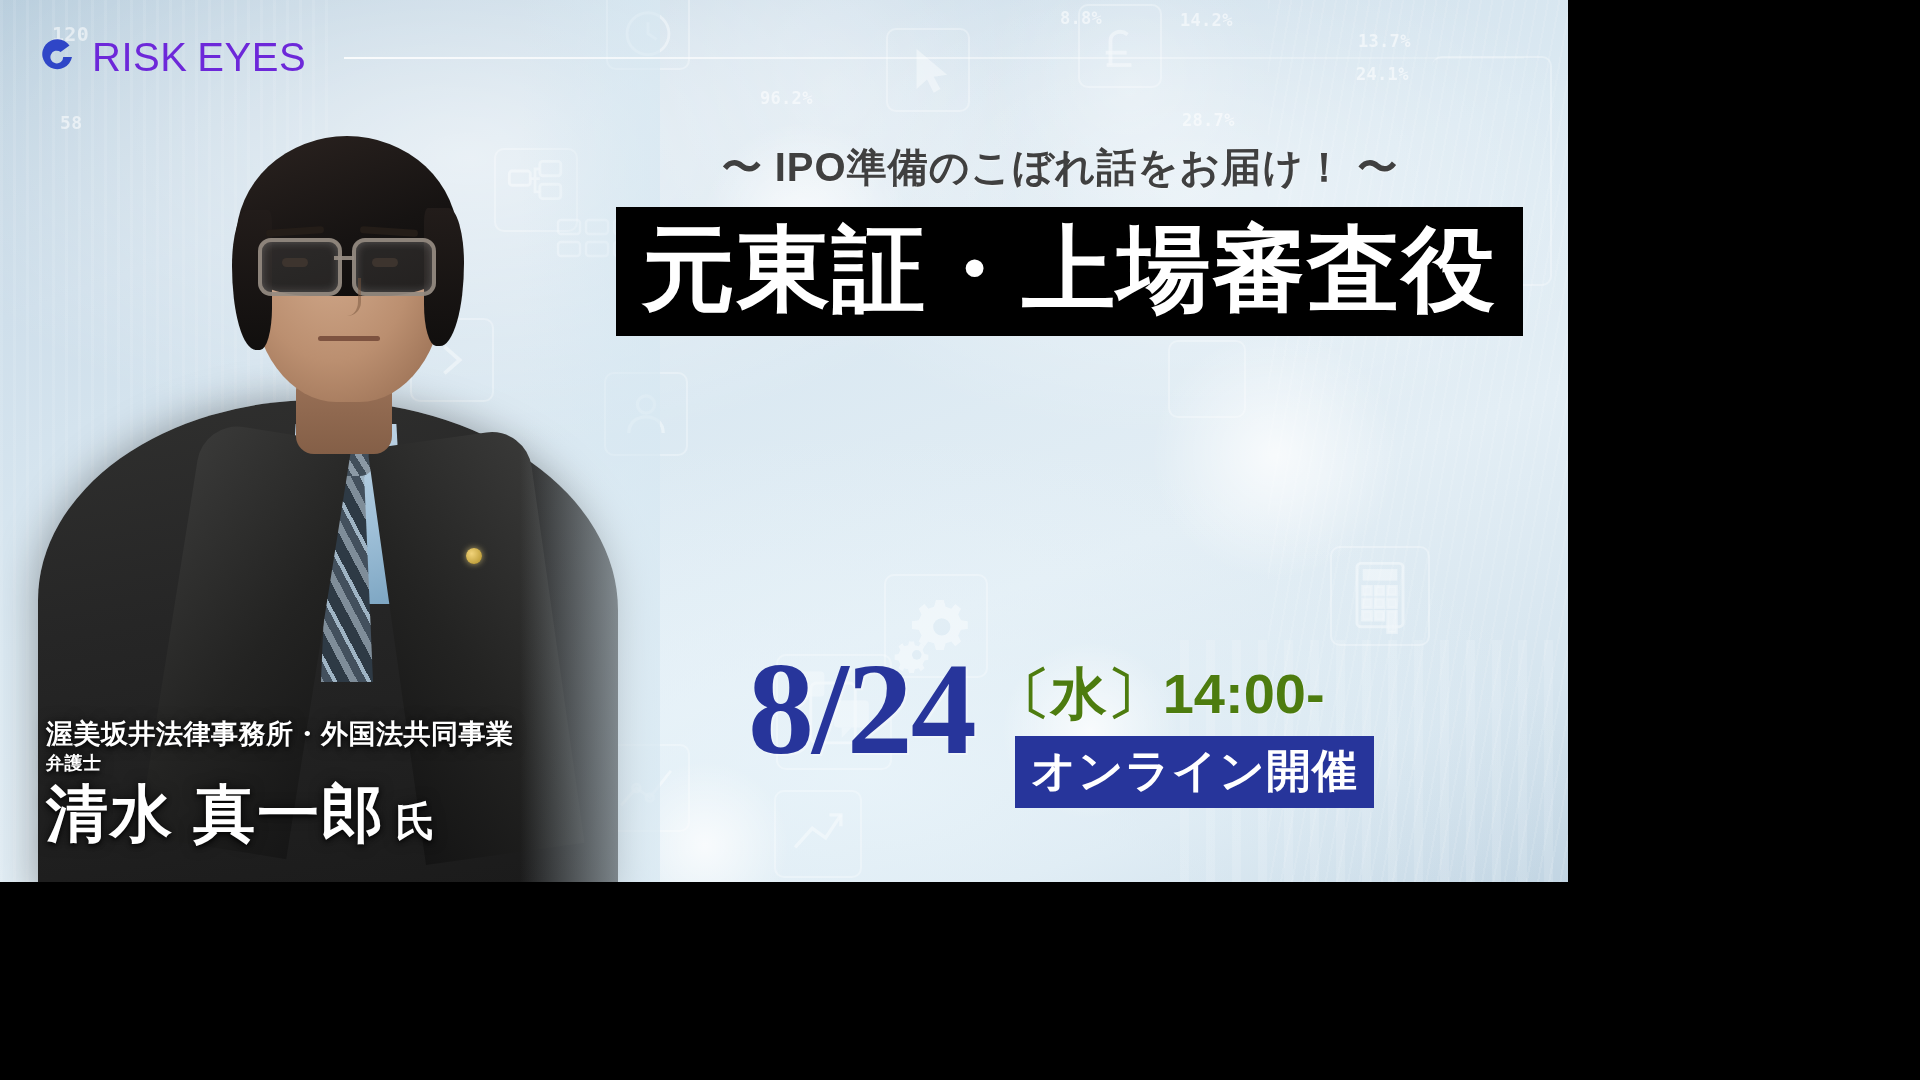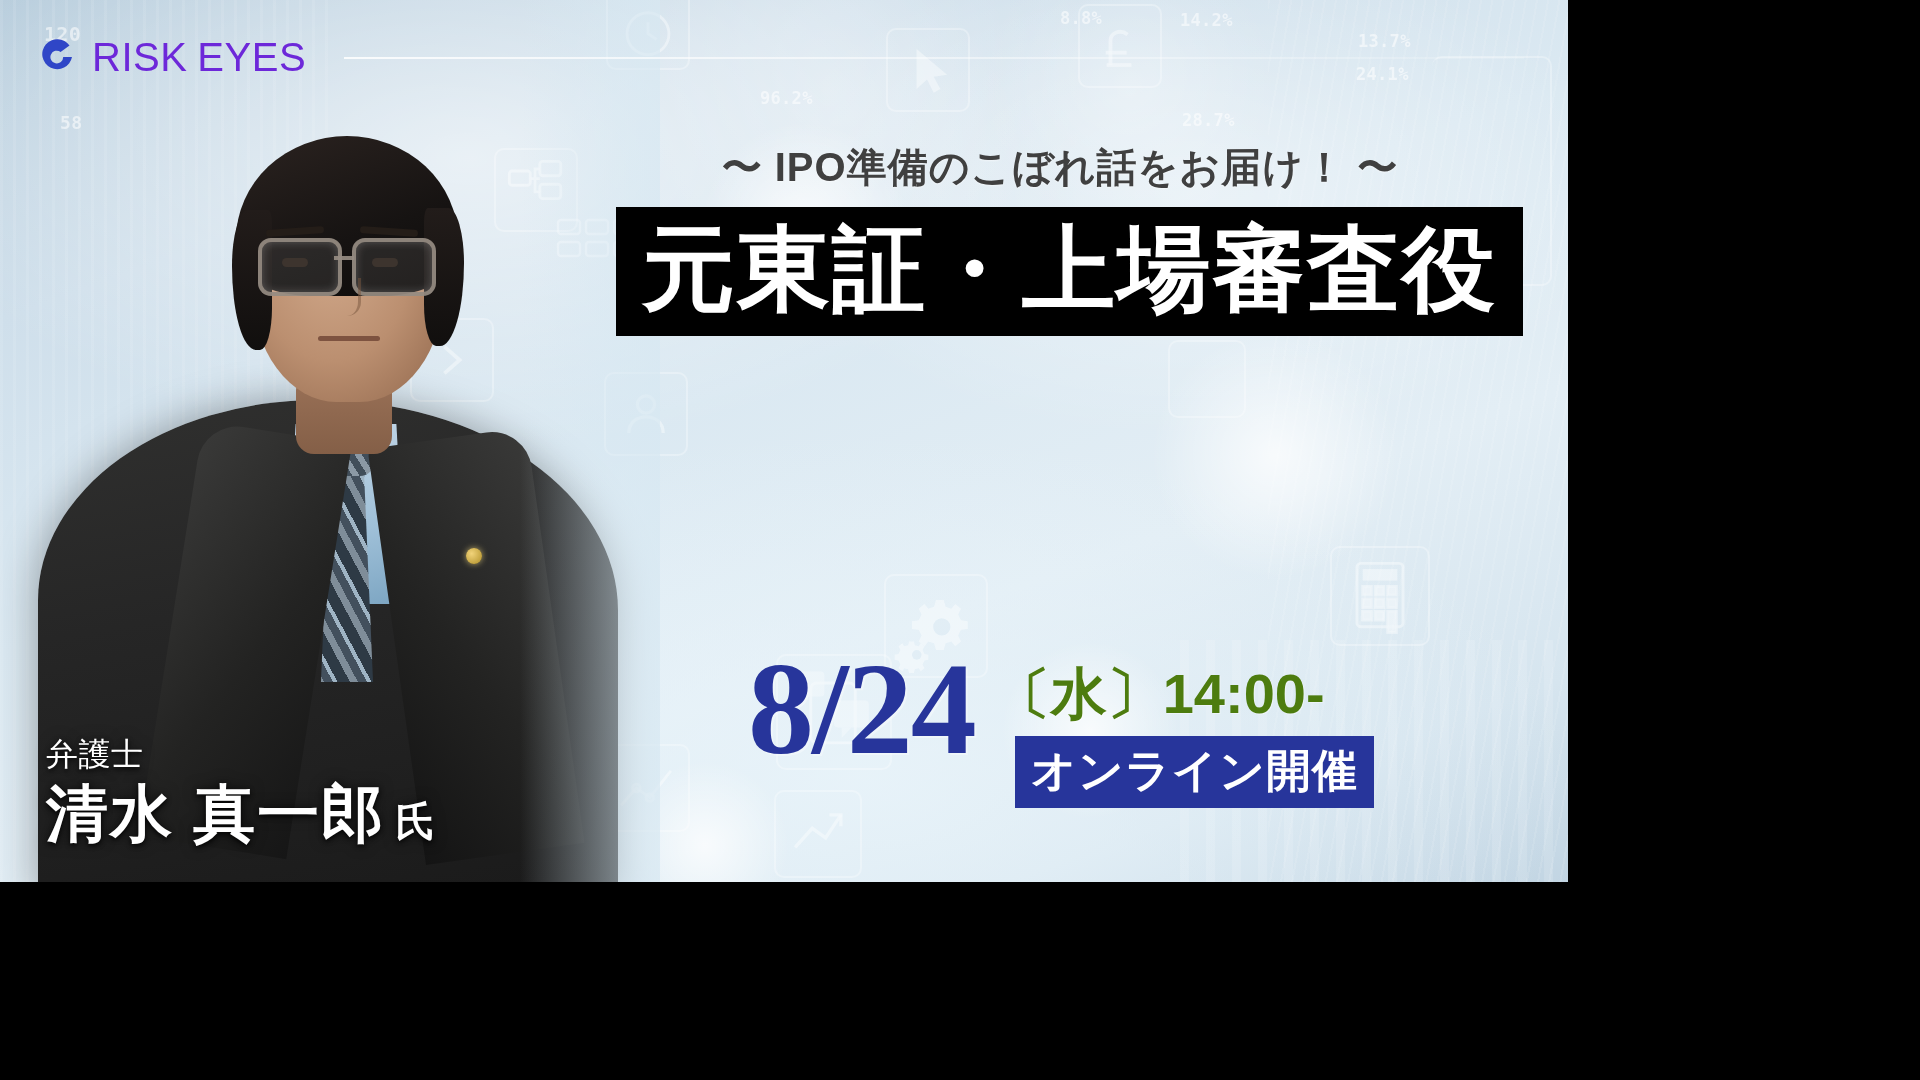--- a/index.html
+++ b/index.html
@@ -323,22 +323,22 @@
     text-shadow: 0 2px 5px rgba(0,0,0,.85), 0 0 14px rgba(0,0,0,.55);
   }
   .speaker-firm {
     font-size: 27px;
     font-weight: 700;
     line-height: 1.28;
     letter-spacing: .5px;
     white-space: nowrap;
   }
   .speaker-role {
-    font-size: 32px;
-    font-weight: 400;
+    font-size: 18px;
+    font-weight: 700;
     line-height: 1.28;
     letter-spacing: .5px;
     margin-bottom: 6px;
   }
   .speaker-name {
     font-size: 62px;
     font-weight: 800;
     line-height: 1.05;
     letter-spacing: 2px;
     white-space: nowrap;
@@ -453,21 +453,21 @@
   <div class="tile dimtile" style="left:774px; top:790px; width:88px; height:88px;">
     <svg viewBox="0 0 88 88" fill="none" stroke="currentColor" stroke-width="3.5">
       <path d="M20 58 L38 38 L52 48 L68 24"></path>
         <path d="M56 24h12v12"></path>
     </svg>
   </div>
   <div class="tile dimtile" style="left:1432px; top:56px; width:120px; height:230px; border-left:none; border-top-width:2px;"></div>
   <div class="tile dimtile" style="left:1168px; top:340px; width:78px; height:78px;"></div>
   <div class="tile dimtile" style="left:344px; top:472px; width:62px; height:62px;"></div>
 
-  <div class="mini-num" style="left:44px;  top:22px;  font-size:20px;">120</div>
+  <div class="mini-num" style="left:52px;  top:22px;  font-size:20px;">120</div>
   <div class="mini-num" style="left:60px;  top:112px; font-size:18px;">58</div>
   <div class="mini-num" style="left:760px; top:88px;  font-size:17px;">96.2%</div>
   <div class="mini-num" style="left:1060px;top:8px;   font-size:17px;">8.8%</div>
   <div class="mini-num" style="left:1180px;top:10px;  font-size:17px;">14.2%</div>
   <div class="mini-num" style="left:1358px;top:31px;  font-size:17px;">13.7%</div>
   <div class="mini-num" style="left:1356px;top:64px;  font-size:17px;">24.1%</div>
   <div class="mini-num" style="left:1182px;top:110px; font-size:17px;">28.7%</div>
 
   <div class="portrait-wrap">
     <div class="ph-body"></div>
@@ -515,17 +515,18 @@
 
   <div class="date-block">
     <div class="date-big">8/24</div>
     <div class="date-right">
       <div class="date-time">〔水〕14:00-</div>
       <div class="online-badge">オンライン開催</div>
     </div>
   </div>
 
   <div class="speaker">
+    <div class="speaker-firm">渥美坂井法律事務所・外国法共同事業</div>
     <div class="speaker-role">弁護士</div>
     <div class="speaker-name"><span>清水 真一郎</span><span class="honorific">氏</span></div>
   </div>
 
 </div>
 
 </body></html>

